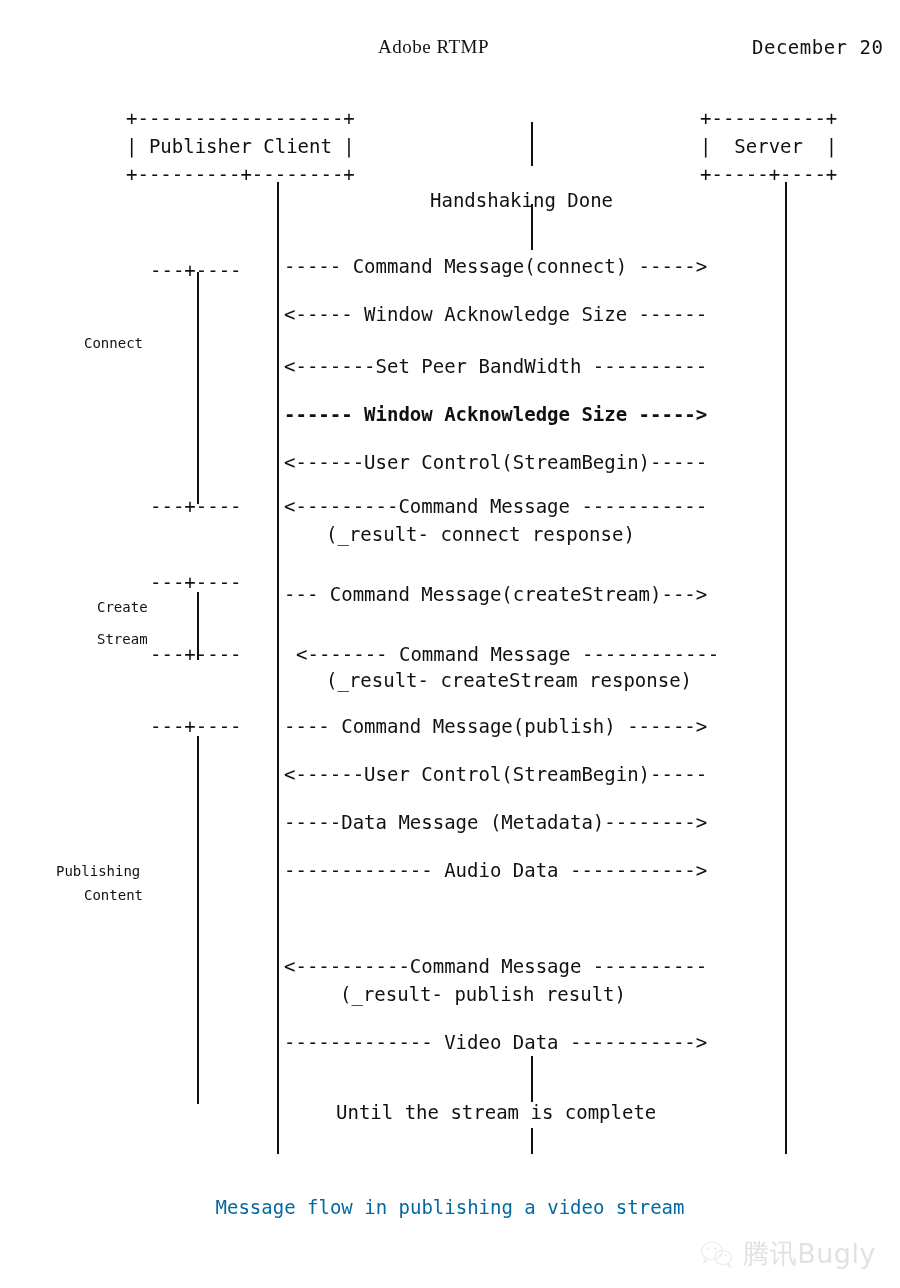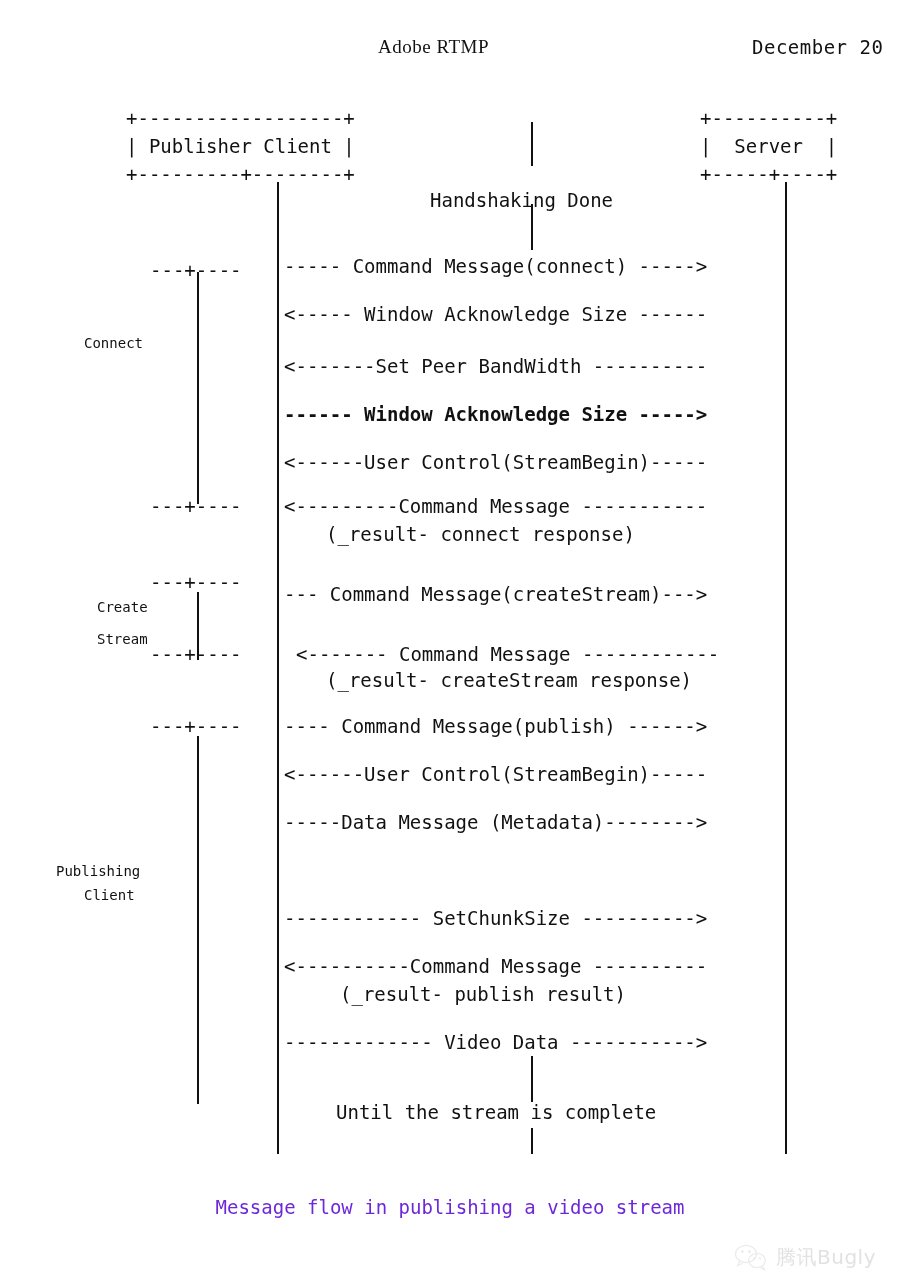--- a/index.html
+++ b/index.html
@@ -77,42 +77,42 @@
   
   .figure-caption {
     position: absolute;
     left: 0;
     top: 1196px;
     width: 900px;
     text-align: center;
     font-size: 19px;
     white-space: pre;
     font-family: "DejaVu Sans Mono", "Liberation Mono", monospace;
-    color: #6d28d9;
+    color: #0369a1;
   }
 
   
   .watermark {
     position: absolute;
     right: 24px;
     bottom: 16px;
     display: flex;
     align-items: center;
     gap: 8px;
     opacity: 0.42;
     pointer-events: none;
   }
   .watermark .wm-icon {
     width: 34px;
     height: 30px;
     display: block;
   }
   .watermark .wm-text {
     font-family: "DejaVu Sans", "Liberation Sans", sans-serif;
-    font-size: 20px;
+    font-size: 27px;
     color: #b9b9b9;
     white-space: pre;
     letter-spacing: 0.5px;
   }
 </style>
 </head>
 <body>
 
 <div class="page-header">
   <span class="hdr-title">Adobe RTMP</span>
@@ -149,21 +149,21 @@
   <div class="run labelrow" style="left:84px; top:228px;">Connect</div>
   <div class="run" style="left:150px; top:392px;">---+----</div>
 
   <div class="run" style="left:150px; top:468px;">---+----</div>
   <div class="run labelrow" style="left:97px; top:492px;">Create</div>
   <div class="run labelrow" style="left:97px; top:516px;margin-top:8px;">Stream</div>
   <div class="run" style="left:150px; top:540px;">---+----</div>
 
   <div class="run" style="left:150px; top:612px;">---+----</div>
   <div class="run labelrow" style="left:56px; top:756px;">Publishing</div>
-  <div class="run labelrow" style="left:84px; top:780px;">Client</div>
+  <div class="run labelrow" style="left:84px; top:780px;">Content</div>
 
   <div class="run msgrow" style="left:284px; top:152px;">----- Command Message(connect) -----&gt;</div>
 
   <div class="run msgrow" style="left:284px; top:200px;">&lt;----- Window Acknowledge Size ------</div>
 
   <div class="run msgrow" style="left:284px; top:252px;">&lt;-------Set Peer BandWidth ----------</div>
 
   <div class="run msgrow" style="left:284px; top:300px;font-weight:bold;">------ Window Acknowledge Size -----&gt;</div>
 
   <div class="run msgrow" style="left:284px; top:348px;">&lt;------User Control(StreamBegin)-----</div>
@@ -175,22 +175,22 @@
 
   <div class="run msgrow" style="left:296px; top:540px;">&lt;------- Command Message ------------</div>
   <div class="run msgrow" style="left:326px; top:566px;">(_result- createStream response)</div>
 
   <div class="run msgrow" style="left:284px; top:612px;">---- Command Message(publish) ------&gt;</div>
 
   <div class="run msgrow" style="left:284px; top:660px;">&lt;------User Control(StreamBegin)-----</div>
 
   <div class="run msgrow" style="left:284px; top:708px;">-----Data Message (Metadata)--------&gt;</div>
 
-
-  <div class="run msgrow" style="left:284px; top:804px;">------------ SetChunkSize ----------&gt;</div>
+  <div class="run msgrow" style="left:284px; top:756px;">------------- Audio Data -----------&gt;</div>
+
 
   <div class="run msgrow" style="left:284px; top:852px;">&lt;----------Command Message ----------</div>
   <div class="run msgrow" style="left:340px; top:880px;">(_result- publish result)</div>
 
   <div class="run msgrow" style="left:284px; top:928px;">------------- Video Data -----------&gt;</div>
 
   <div class="run" style="left:336px; top:998px;">Until the stream is complete</div>
 
 </div>
 

